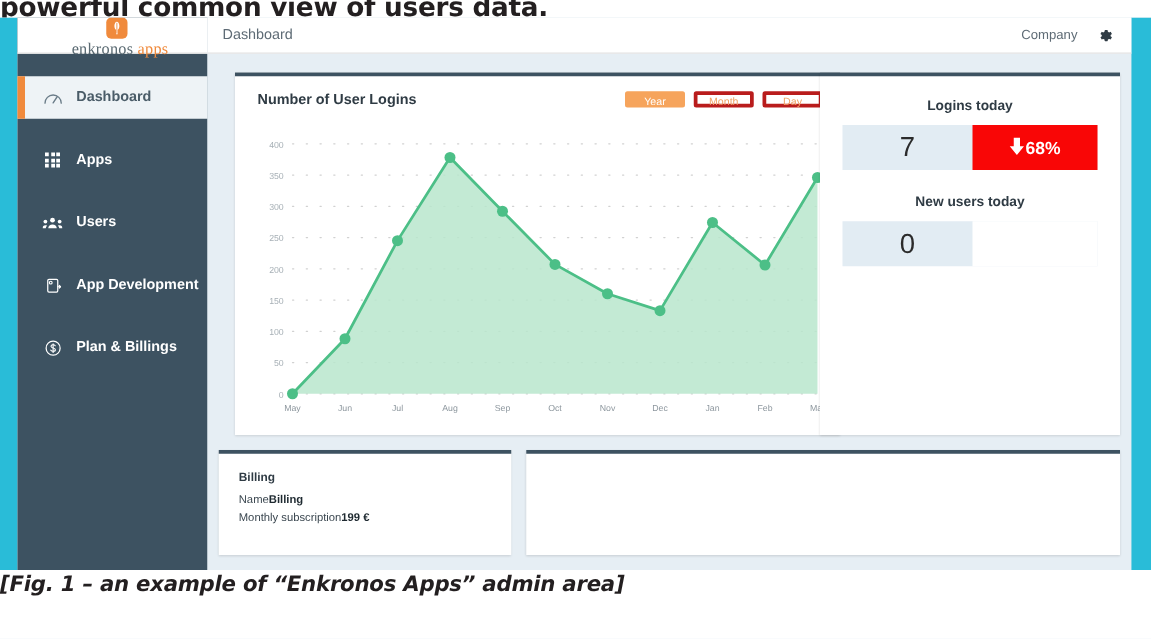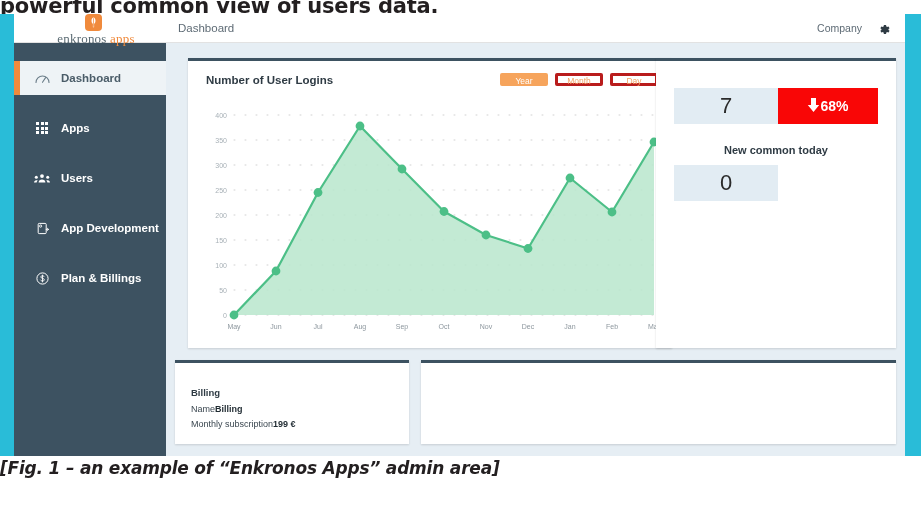--- a/index.html
+++ b/index.html
@@ -143,21 +143,21 @@
     font-family:"Liberation Sans", sans-serif;
   }
   .stat-badge{
     width:100px;height:100%;background:#f90606;color:#fff;
     display:flex;align-items:center;justify-content:center;gap:0;
     font-size:14px;font-weight:700;
   }
   .stat-badge.blank{background:#ffffff;}
 
   
-  .billing-inner{padding:24px 16px 0 16px;}
+  .billing-inner{padding:14px 16px 0 16px;}
   .billing-title{font-size:9.5px;font-weight:700;color:#2f3b44;margin-bottom:4px;}
   .billing-row{
     display:flex;
     font-size:9px;color:#3b4750;line-height:15px;
   }
   .billing-row b{color:#1f2a31;}
   .billing-row .val{width:74px;}
 
   
   .caption{
@@ -327,35 +327,36 @@
               <text x="340" y="228" text-anchor="middle" font-size="7" fill="#8d979e" font-family="&quot;Liberation Sans&quot;, sans-serif">Dec</text>
               <text x="382" y="228" text-anchor="middle" font-size="7" fill="#8d979e" font-family="&quot;Liberation Sans&quot;, sans-serif">Jan</text>
               <text x="424" y="228" text-anchor="middle" font-size="7" fill="#8d979e" font-family="&quot;Liberation Sans&quot;, sans-serif">Feb</text>
               <text x="466" y="228" text-anchor="middle" font-size="7" fill="#8d979e" font-family="&quot;Liberation Sans&quot;, sans-serif">Mar</text>
             </svg>
         </div>
       </div>
 
       <div class="card stats-card">
         <div style="padding-top:18px;">
+          <div class="stat-label">Logins today</div>
           <div class="stat-box">
             <span class="stat-num">7</span>
             <span class="stat-badge">
               <span>
                 <svg width="13" height="14" viewBox="0 0 13 14">
                     <path d="M4 0h5v7h3.2L6.5 14 .8 7H4z" fill="#fff"></path>
                   </svg>
               </span>
               <span>68%</span>
             </span>
           </div>
         </div>
 
         <div style="padding-top:20px;">
-          <div class="stat-label">New common today</div>
+          <div class="stat-label">New users today</div>
           <div class="stat-box">
             <span class="stat-num">0</span>
             <span class="stat-badge blank"></span>
           </div>
         </div>
       </div>
 
     </div>
 
     <div class="row2">

